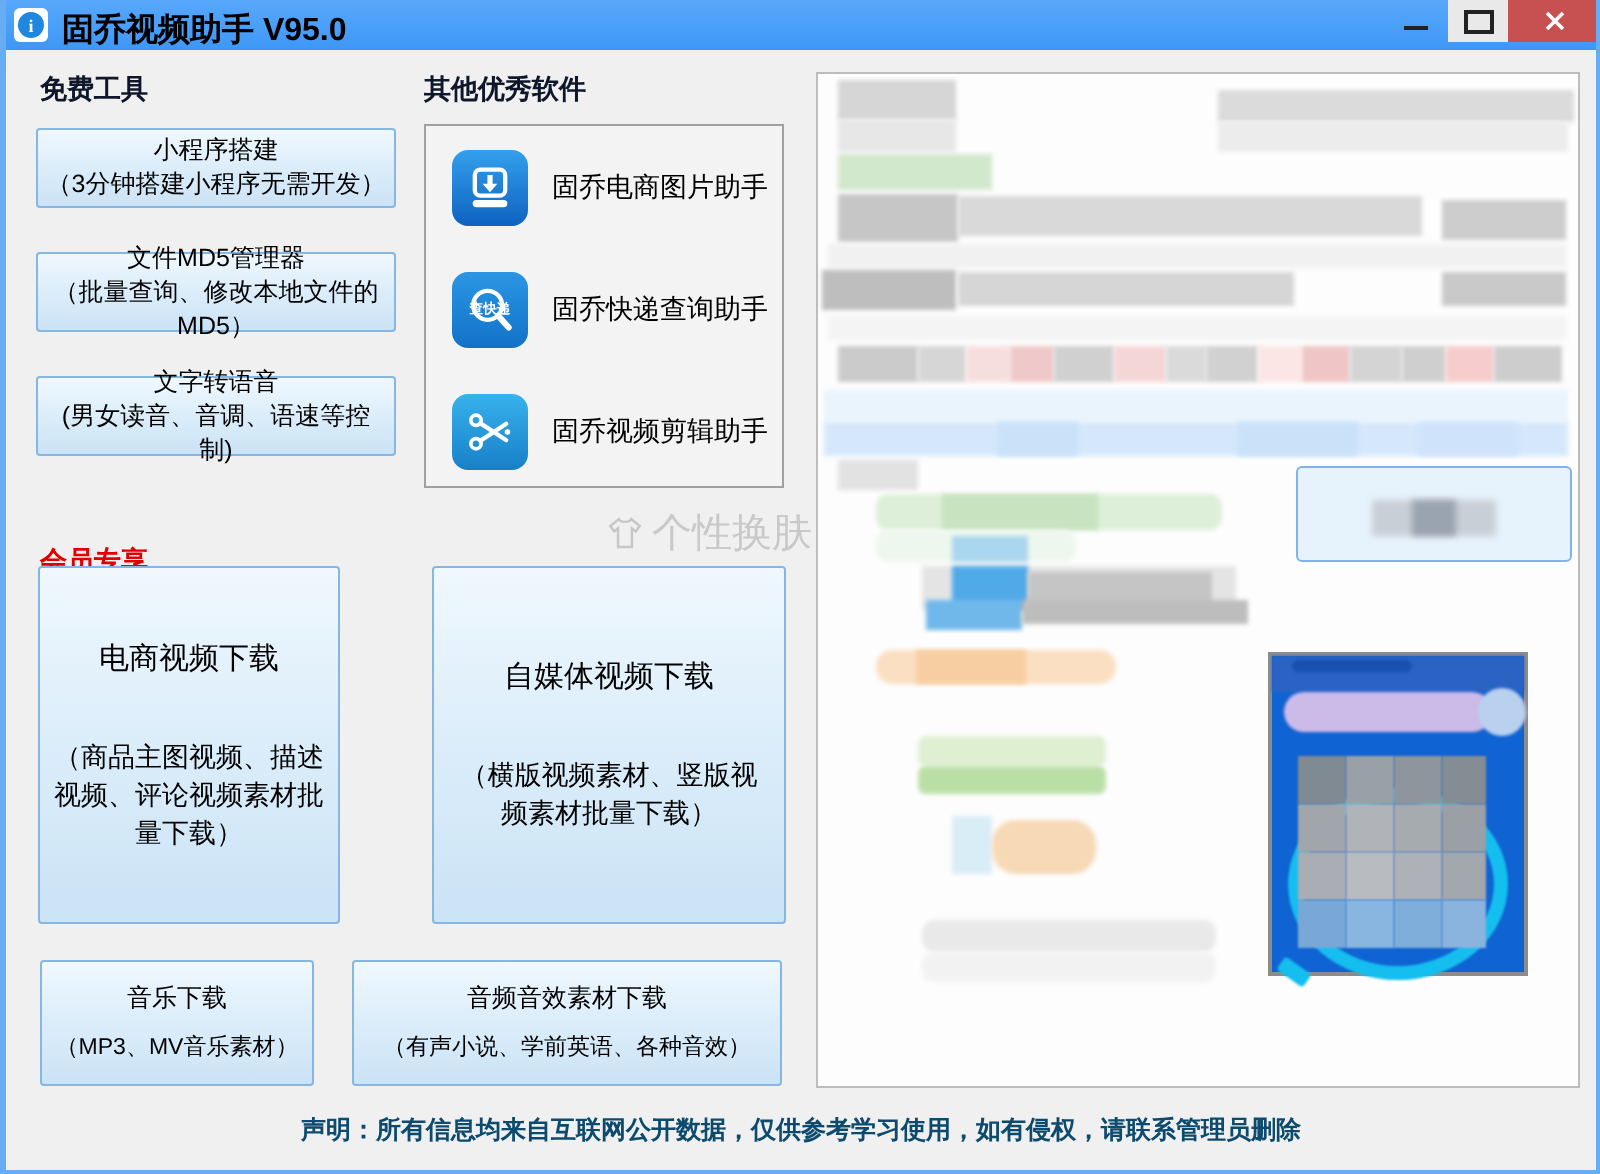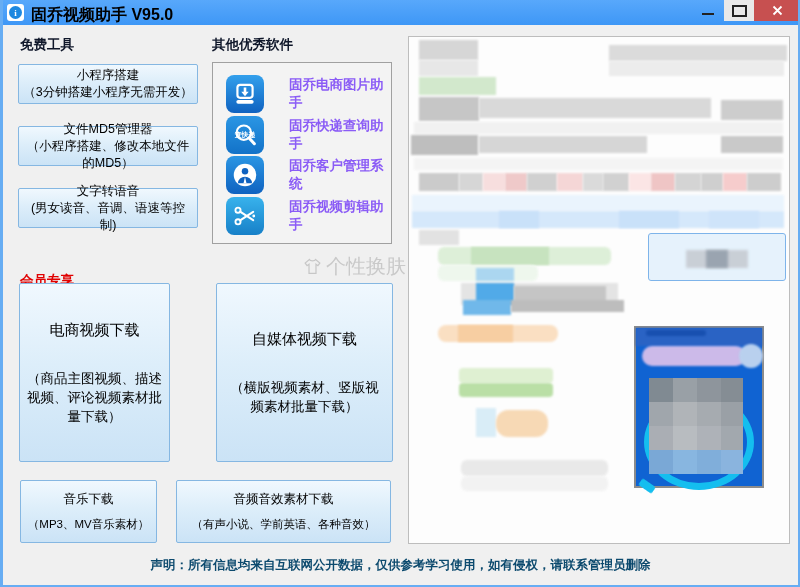--- a/index.html
+++ b/index.html
@@ -34,21 +34,21 @@
   .bigbtn{top:283px;height:179px;font-size:13.5px;line-height:19px;padding:0 7px;}
   .bigbtn .btn-title{font-size:15px;}
   .bigbtn .btn-desc{margin-top:30px;}
   .smbtn{top:480px;height:63px;font-size:12.5px;line-height:16px;}
   .smbtn .btn-desc{margin-top:9px;font-size:11.5px;white-space:nowrap;}
   
   .soft-box{position:absolute;left:209px;top:62px;width:180px;height:182px;box-sizing:border-box;
     border:1px solid #A0A0A0;background:#F3F3F3;display:flex;flex-direction:column;
     justify-content:space-between;padding:12px 0 8px 0;}
   .soft-item{display:flex;align-items:center;padding-left:13px;cursor:pointer;}
-  .soft-label{margin-left:25px;font-size:13.5px;color:#8b5cf6;font-weight:bold;}
+  .soft-label{margin-left:12px;font-size:13.5px;color:#000000;}
   .tile{position:relative;width:38px;height:38px;border-radius:8px;flex:0 0 38px;
     display:flex;align-items:center;justify-content:center;}
   .tile-1{background:linear-gradient(180deg,#33A0EC,#0F62C0);}
   .tile-2{background:linear-gradient(180deg,#2B96E4,#1272C8);}
   .tile-3{background:linear-gradient(180deg,#2B96E4,#0F62C0);}
   .tile-4{background:linear-gradient(180deg,#38B2EC,#1780C8);}
   .tile-text{position:absolute;left:0;right:0;top:13px;text-align:center;color:#fff;
     font-size:8px;font-weight:bold;transform:scale(0.85);letter-spacing:0;}
   
   .skin{position:absolute;left:300px;top:253px;display:flex;align-items:center;color:#C9C9C9;
@@ -87,21 +87,21 @@
   </div>
 
   <div class="heading h-green" style="left:17px;top:36px;">免费工具</div>
 
   <div class="lbtn fbtn" style="top:64px;">
     <div>小程序搭建</div>
     <div>（3分钟搭建小程序无需开发）</div>
   </div>
   <div class="lbtn fbtn" style="top:126px;">
     <div>文件MD5管理器</div>
-    <div>（小程序搭建、修改本地文件的MD5）</div>
+    <div>（批量查询、修改本地文件的MD5）</div>
   </div>
   <div class="lbtn fbtn" style="top:188px;">
     <div>文字转语音</div>
     <div>(男女读音、音调、语速等控制)</div>
   </div>
 
   <div class="heading h-green" style="left:209px;top:36px;">其他优秀软件</div>
 
   <div class="soft-box">
     <div class="soft-item">
@@ -117,31 +117,20 @@
     </div>
     <div class="soft-item">
       <div class="tile tile-2">
         <svg width="28" height="28" viewBox="0 0 24 24">
           <circle cx="11" cy="10" r="6.2" fill="none" stroke="#fff" stroke-width="1.8"></circle>
           <path d="M15.5 14.5 L20 19.5" stroke="#fff" stroke-width="2.6" stroke-linecap="round"></path>
         </svg>
         <div class="tile-text">查快递</div>
       </div>
       <div class="soft-label">固乔快递查询助手</div>
-    </div>
-    <div class="soft-item">
-      <div class="tile tile-3">
-        <svg width="30" height="30" viewBox="0 0 24 24">
-          <circle cx="12" cy="12" r="9" fill="#fff"></circle>
-          <circle cx="12" cy="9" r="2.6" fill="#0F62C0"></circle>
-          <path d="M6.4 18.6 a5.6 5.3 0 0 1 11.2 0 Z" fill="#0F62C0"></path>
-          <path d="M12 13.5 L10.8 18.6 L13.2 18.6 Z" fill="#fff"></path>
-        </svg>
-      </div>
-      <div class="soft-label">固乔客户管理系统</div>
     </div>
     <div class="soft-item">
       <div class="tile tile-4">
         <svg width="28" height="28" viewBox="0 0 24 24">
           <circle cx="6" cy="7" r="2.2" fill="none" stroke="#fff" stroke-width="1.6"></circle>
           <circle cx="6" cy="17" r="2.2" fill="none" stroke="#fff" stroke-width="1.6"></circle>
           <path d="M7.8 8.2 L19 15.5" stroke="#fff" stroke-width="1.8" stroke-linecap="round"></path>
           <path d="M7.8 15.8 L19 8.5" stroke="#fff" stroke-width="1.8" stroke-linecap="round"></path>
           <circle cx="19.5" cy="12" r="1.2" fill="#fff"></circle>
         </svg>

